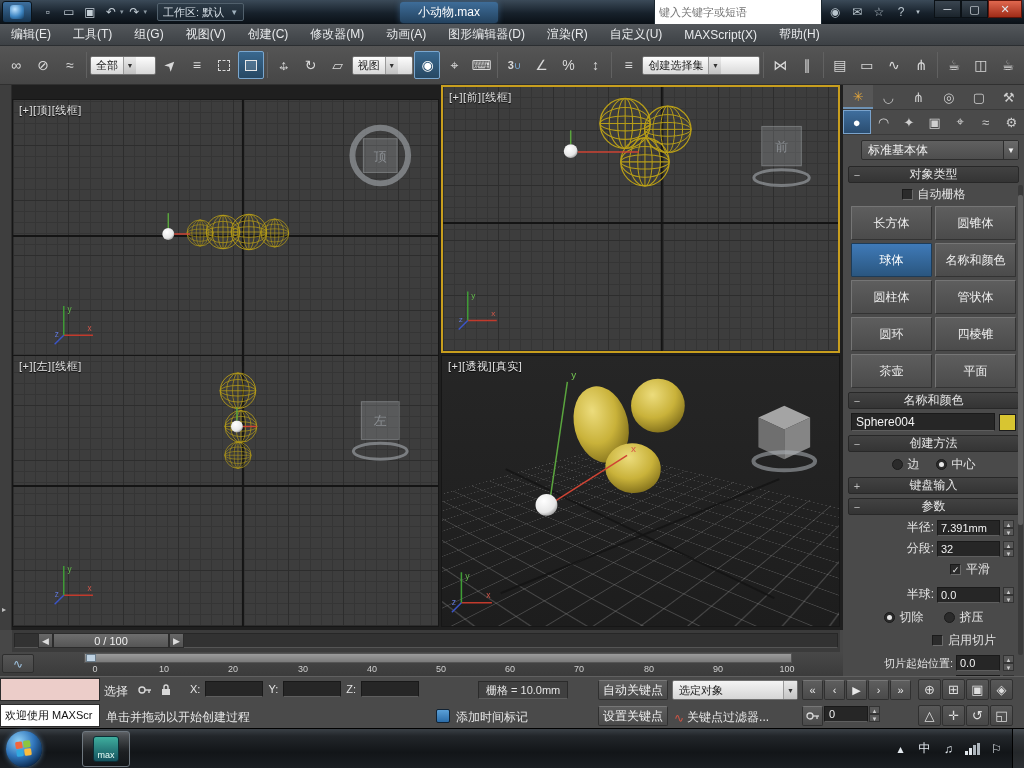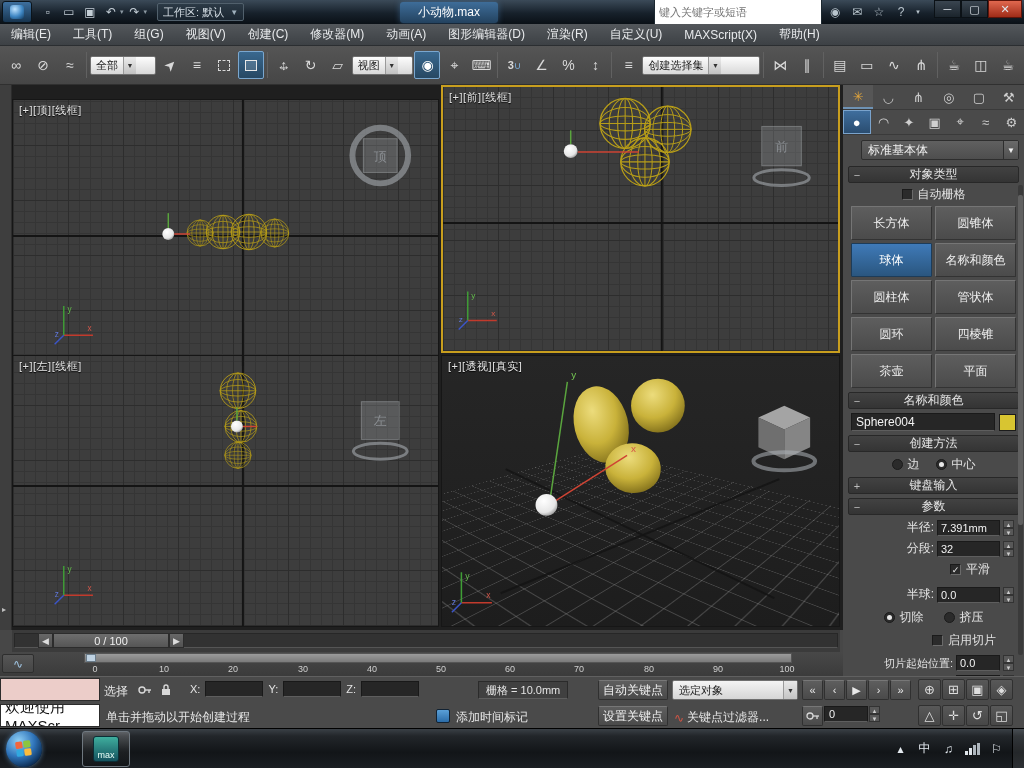--- a/index.html
+++ b/index.html
@@ -136,21 +136,21 @@
   #trackbar{left:0;top:652px;width:843px;height:24px;background:linear-gradient(#484848,#3b3b3b)}
   .mce-btn{position:absolute;left:2px;top:2px;width:32px;height:19px;display:flex;align-items:center;justify-content:center;
     color:#9fc3e0;font-size:12px;background:linear-gradient(#565656,#454545);border:1px solid #2e2e2e;border-radius:2px}
   .tb-band{position:absolute;left:84px;width:708px;top:1px;height:10px;background:linear-gradient(#9b9b9b,#7b7b7b);border:1px solid #555}
   .tb-cur{position:absolute;left:86px;top:2px;width:10px;height:8px;background:#bfd2e2;border:1px solid #6a7c8a}
   .tick{position:absolute;top:12px;transform:translateX(-50%);font-size:9px;color:#cfcfcf}
 
   
   #statusbar{left:0;top:676px;width:1024px;height:52px;background:#4a4a4a;border-top:1px solid #606060;color:#e4e4e4}
   .srow{position:relative;height:26px}
-  .listener{position:absolute;left:0;top:1px;width:100px;height:23px;border:1px solid #2c2c2c;font-size:15px;color:#111;
+  .listener{position:absolute;left:0;top:1px;width:100px;height:23px;border:1px solid #2c2c2c;font-size:11px;color:#111;
     display:flex;align-items:center;padding:0 4px;overflow:hidden}
   .l1{background:#eccdc9}.l2{background:#ffffff}
   .slabel{position:absolute;font-size:12px;color:#e6e6e6}
   .sfield{height:16px;background:#262626;border:1px solid #191919;border-bottom-color:#5e5e5e}
   .gbtn{position:absolute;top:3px;height:20px;display:flex;align-items:center;justify-content:center;font-size:12px;color:#eee;
     background:linear-gradient(#5e5e5e,#4a4a4a);border:1px solid #303030;border-top-color:#777;border-radius:2px}
   .ldrop{position:absolute;top:3px;height:20px;display:flex;align-items:center;background:linear-gradient(#f4f4f4,#d6d6d6);
     border:1px solid #6f6f6f;border-radius:2px;font-size:11px;color:#1a1a1a;padding-left:6px;justify-content:space-between}
   .ldrop .car{width:14px;align-self:stretch;display:flex;align-items:center;justify-content:center;
     background:linear-gradient(#e8e8e8,#c4c4c4);border-left:1px solid #9a9a9a;font-size:7px;color:#333}

